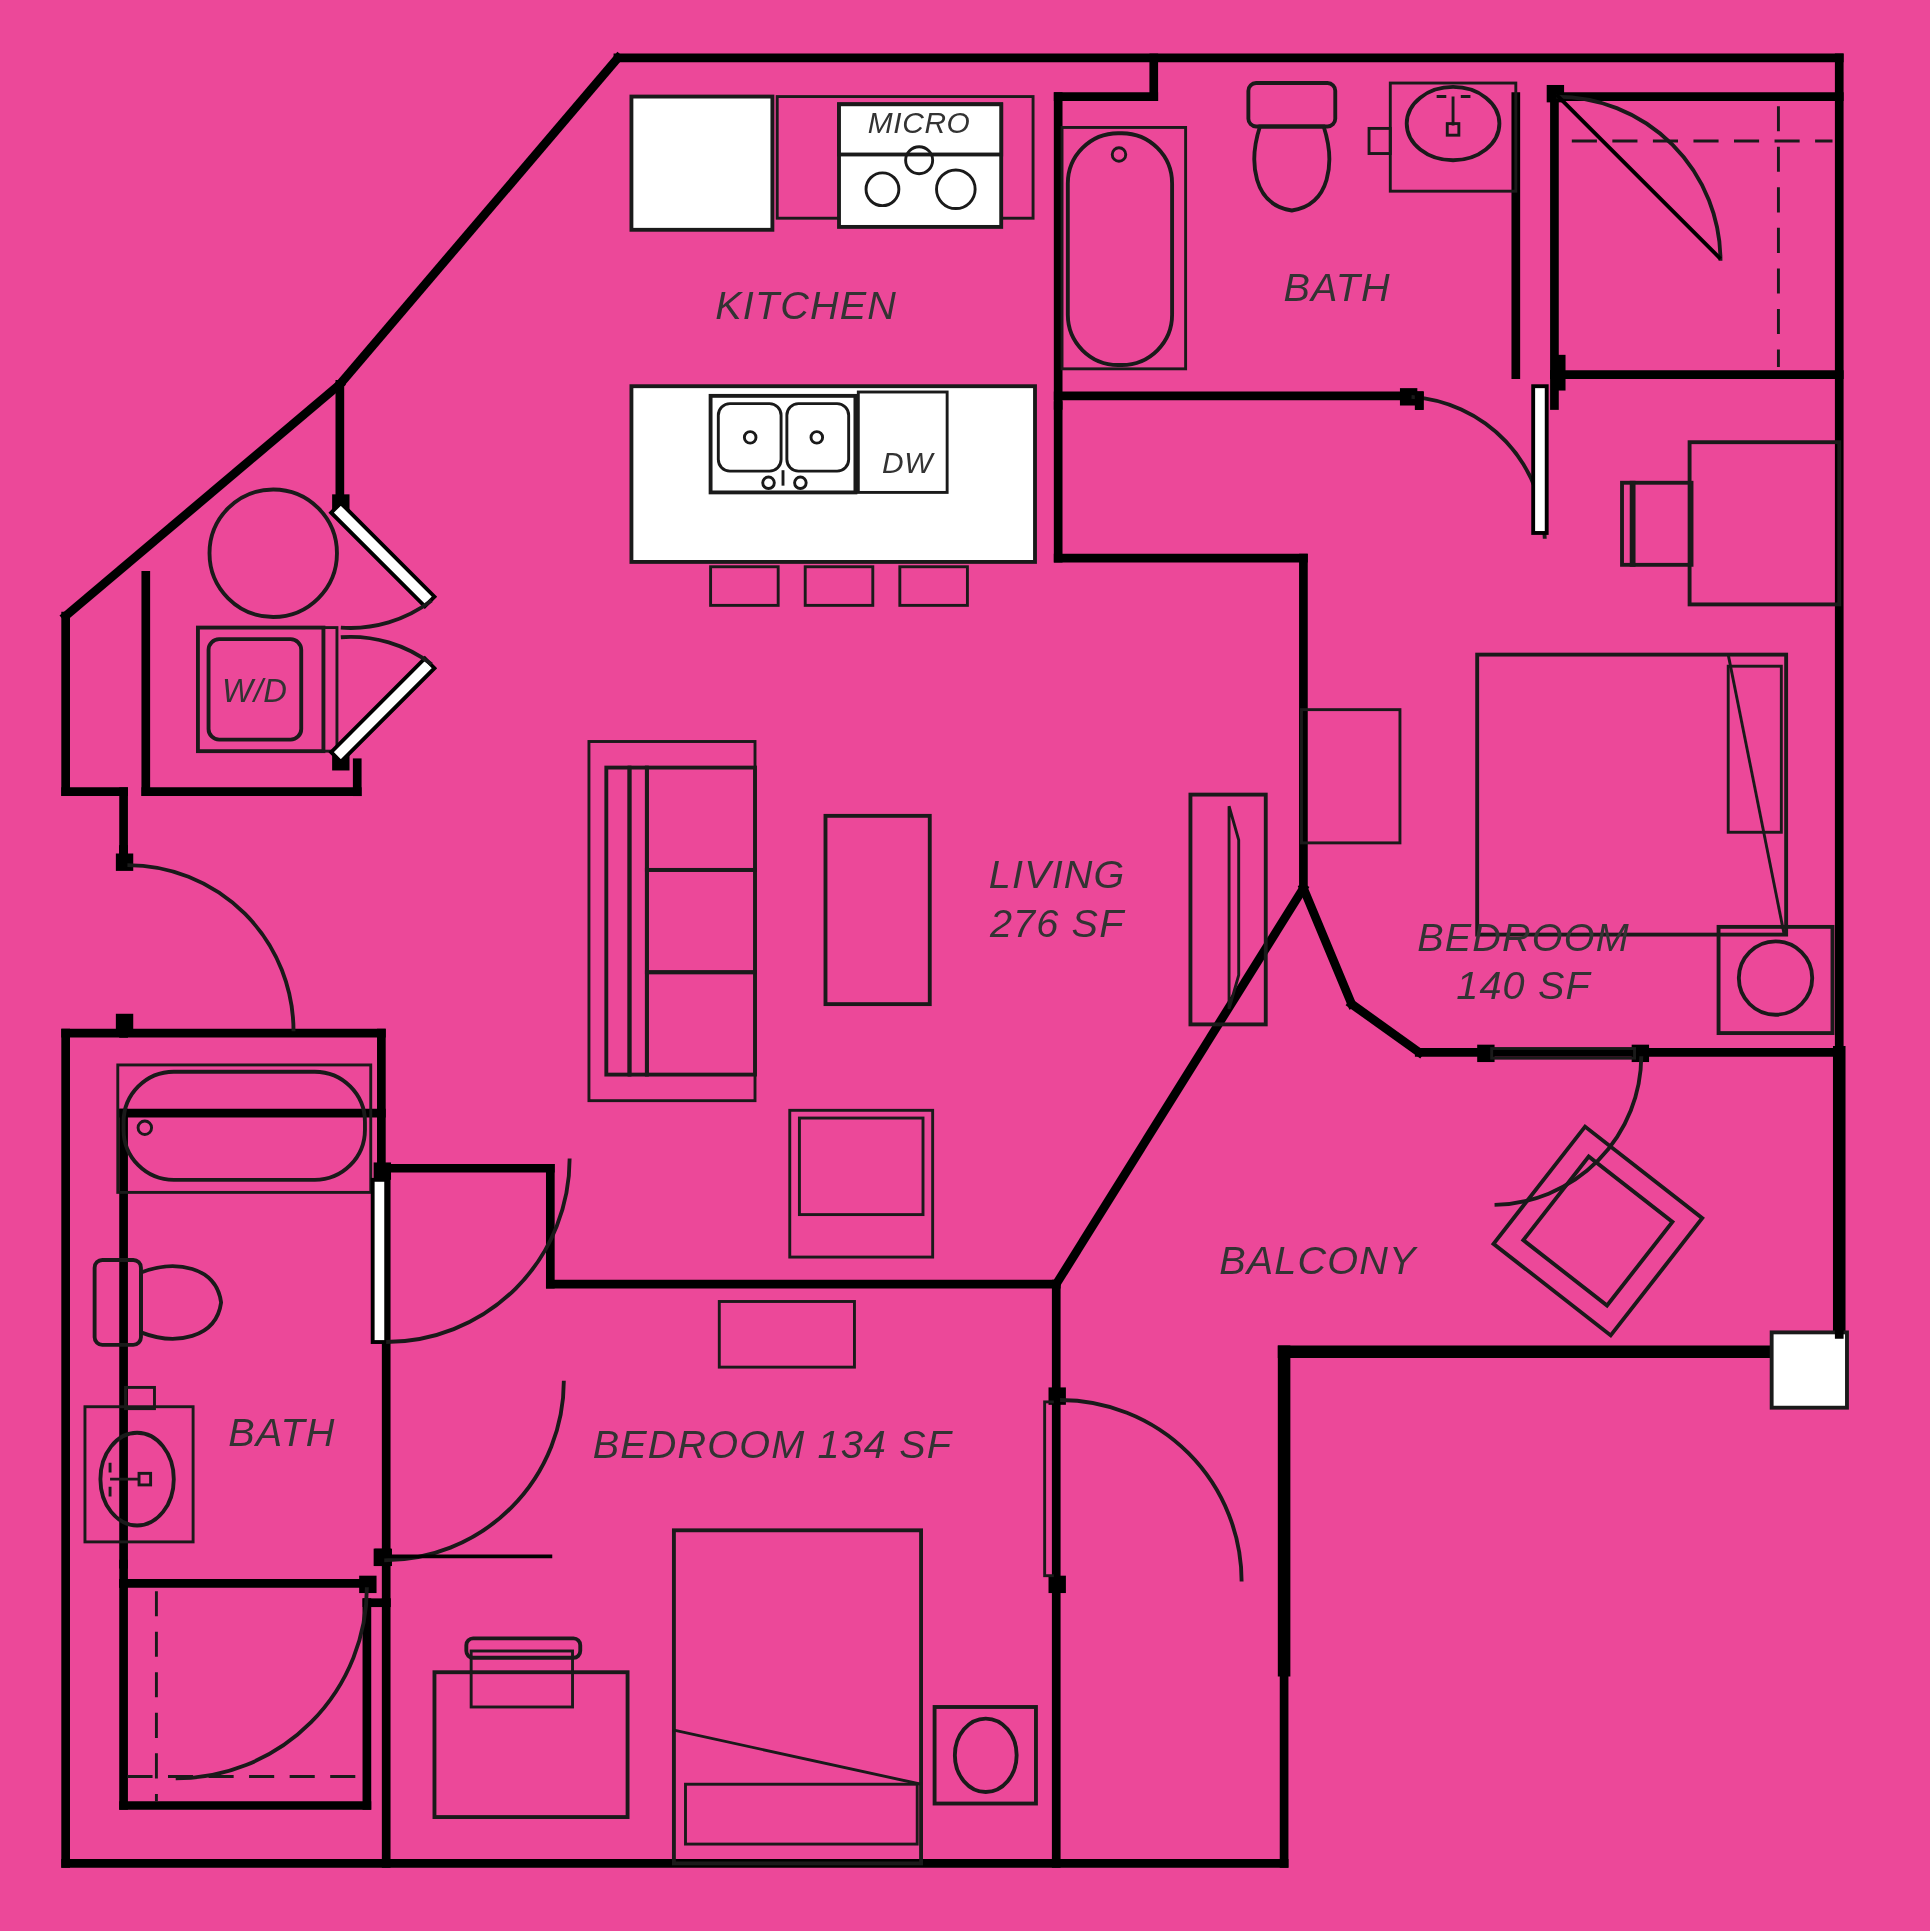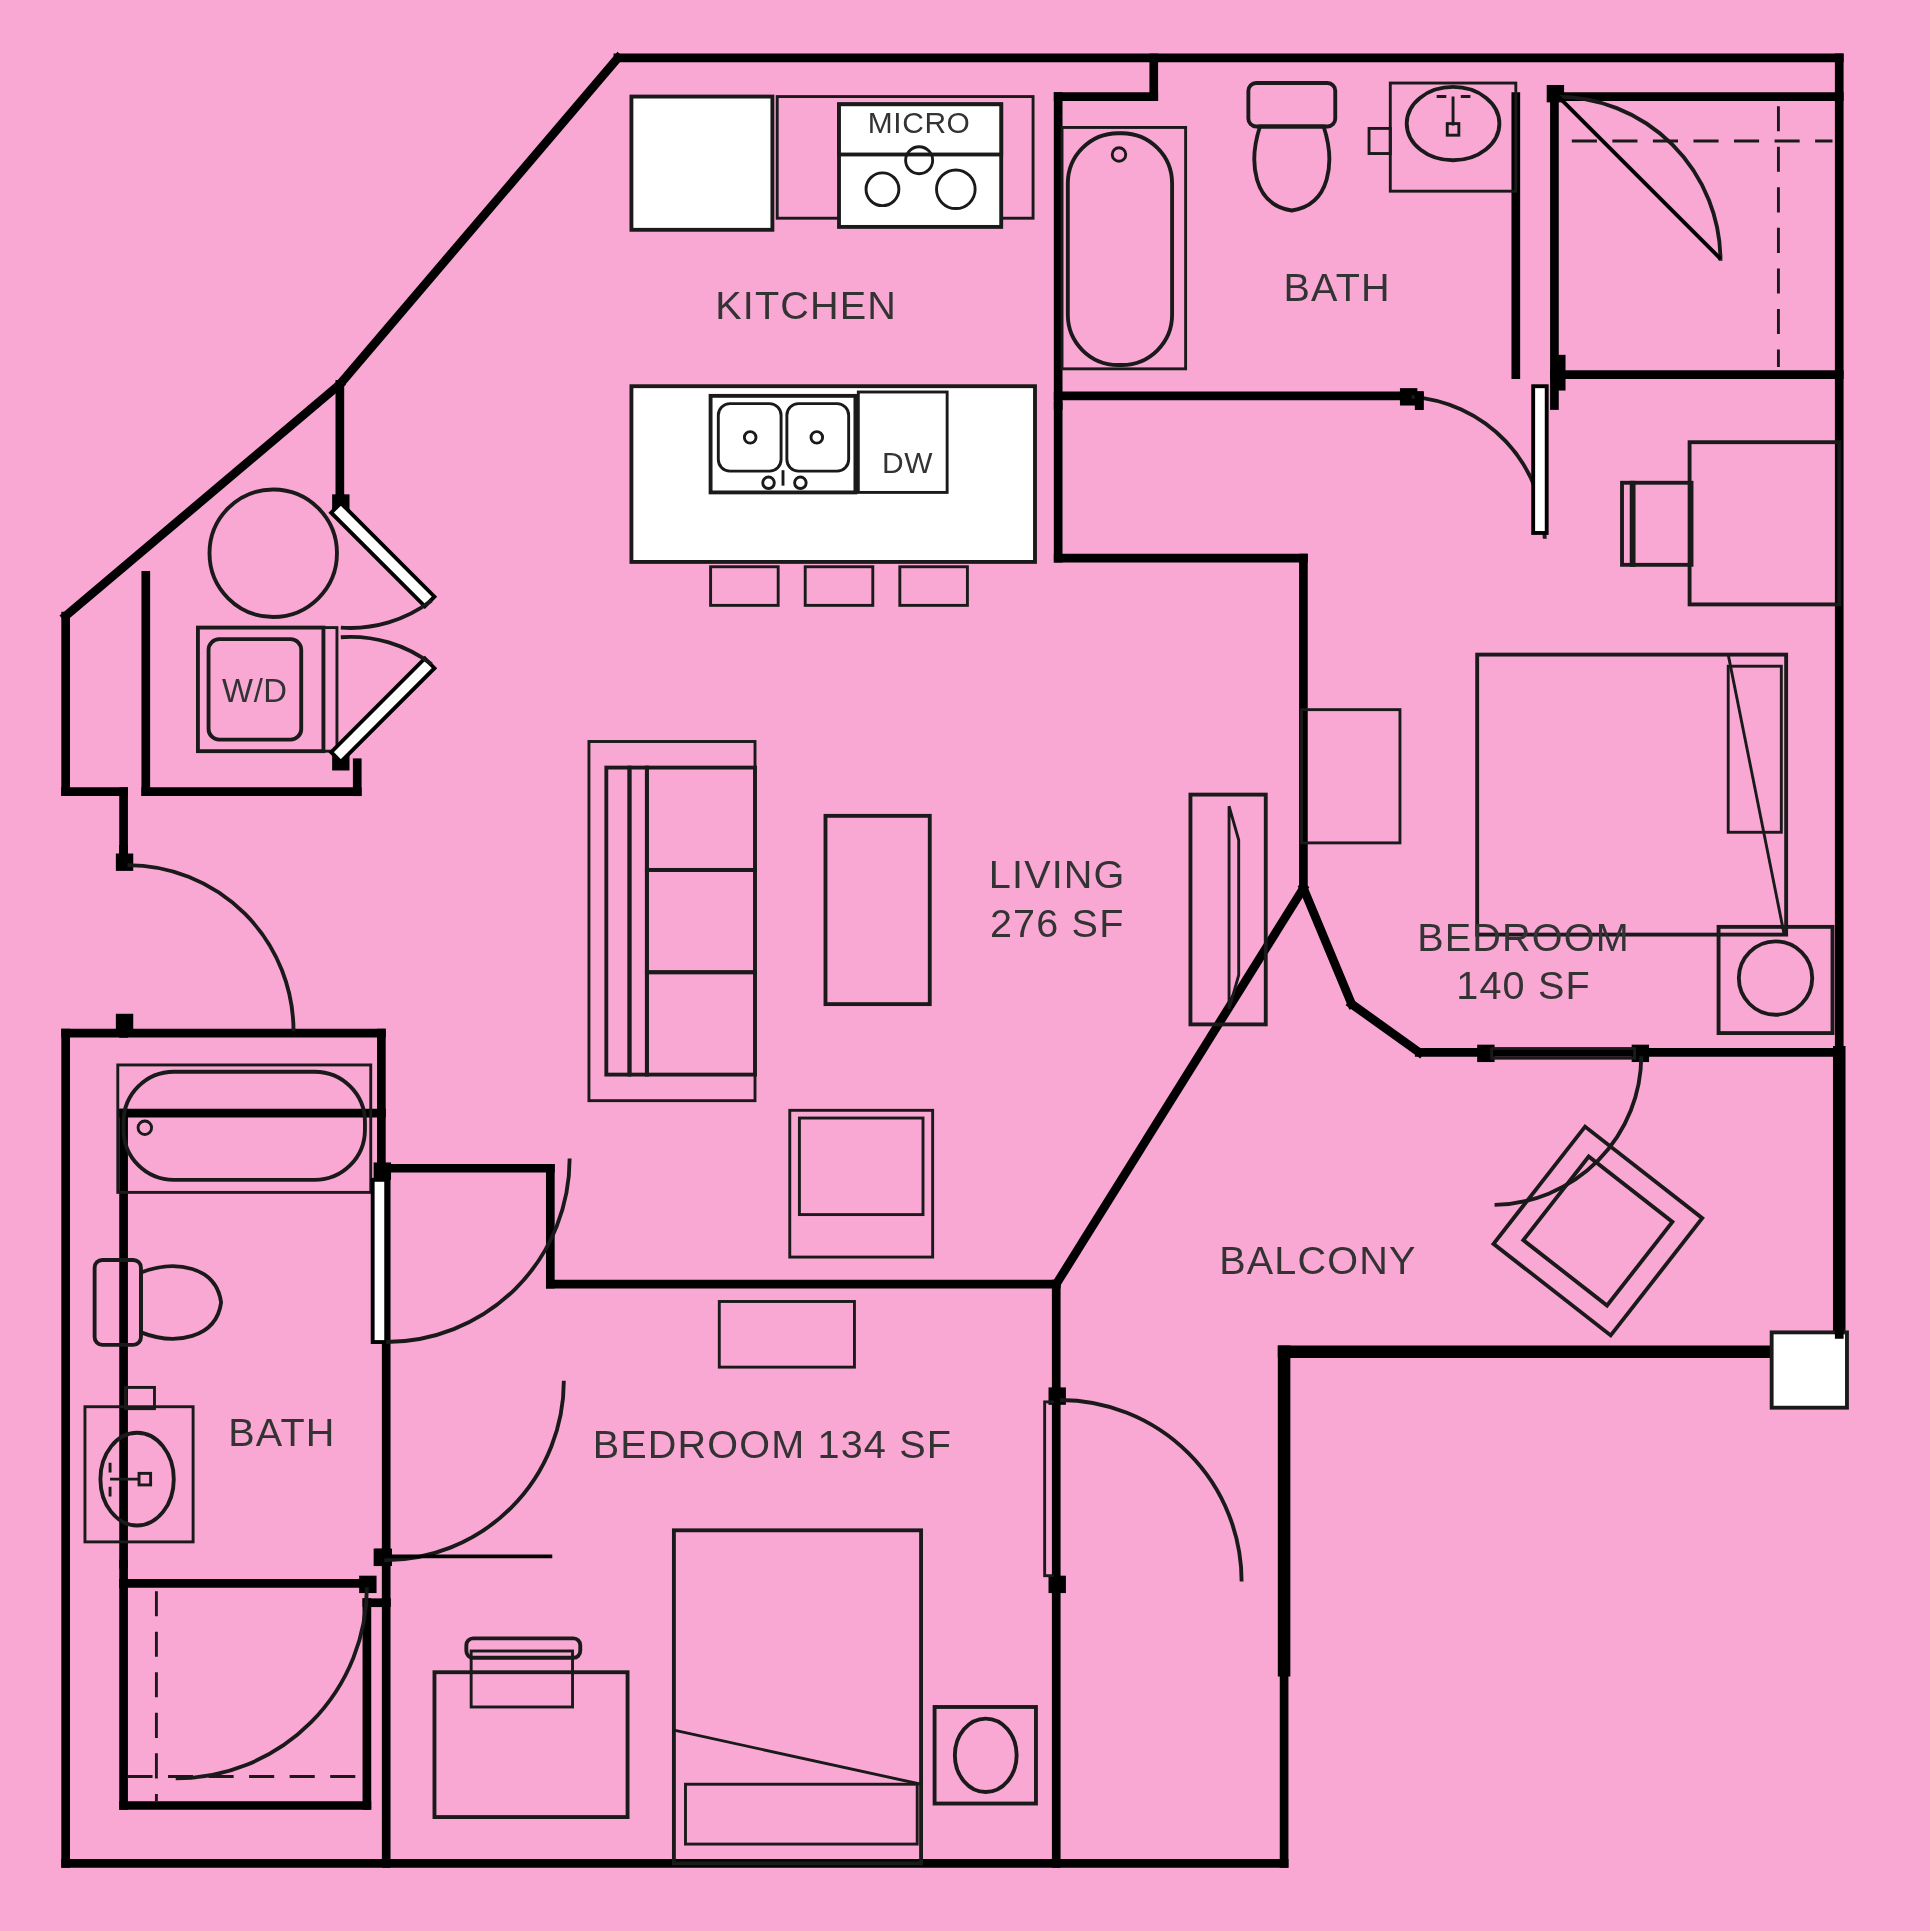--- a/index.html
+++ b/index.html
@@ -1,18 +1,18 @@
 <!DOCTYPE html>
 <html><head>
 <meta charset="utf-8">
 <style>
   html,body{margin:0;padding:0;background:#ffffff;}
   body{width:1930px;height:1931px;overflow:hidden;
        font-family:"Liberation Sans","DejaVu Sans",sans-serif;}
-  #plan-root{position:relative;width:1930px;height:1931px;background:#f9a8d4;}
+  #plan-root{position:relative;width:1930px;height:1931px;background:#ec4899;font-style:italic;}
   svg#floorplan{display:block;width:1930px;height:1931px;}
   .wall{fill:none;stroke:#000;stroke-width:9;stroke-linecap:square;stroke-linejoin:miter;}
   .wall-heavy{fill:none;stroke:#000;stroke-width:13;stroke-linecap:square;stroke-linejoin:miter;}
   .wall-thin{fill:none;stroke:#000;stroke-width:5;stroke-linecap:square;stroke-linejoin:miter;}
   .fix{fill:#fff;stroke:#1a1a1a;stroke-width:4;}
   .fix-none{fill:none;stroke:#1a1a1a;stroke-width:4;}
   .fix-none-thin{fill:none;stroke:#1a1a1a;stroke-width:3;}
   .swing{fill:none;stroke:#1a1a1a;stroke-width:4;}
   .dashed{fill:none;stroke:#1a1a1a;stroke-width:3;stroke-dasharray:26 16;}
   .leaf{fill:#fff;stroke:#000;stroke-width:4;}

